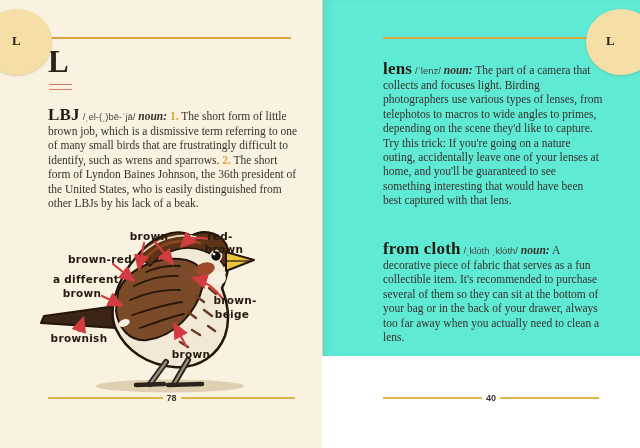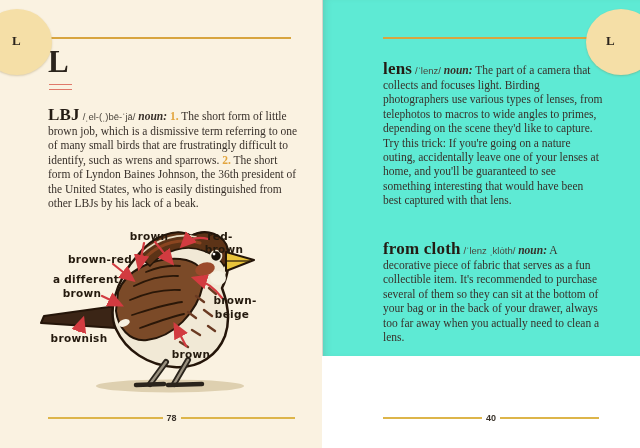--- a/index.html
+++ b/index.html
@@ -27,21 +27,21 @@
   }
   .tab-left{ left:-18px; top:9px; }
   .tab-left .tab-letter{ position:absolute; left:30px; top:24px; }
   .tab-right{ left:586px; top:9px; }
   .tab-right .tab-letter{ position:absolute; left:20px; top:24px; }
   
   .toprule{ position:absolute; height:2px; background:#d8a53f; top:37px; }
   .toprule.l{ left:48px; width:243px; }
   .toprule.r{ left:60px; width:216px; }
   .footer{
-    position:absolute; top:413px; display:flex; align-items:center; gap:4px;
+    position:absolute; top:393px; display:flex; align-items:center; gap:4px;
   }
   .footer.l{ left:48px; width:247px; }
   .footer.r{ left:60px; width:216px; }
   .footer .rule{ flex:1; height:2px; background:#ddb54a; }
   .footer .pagenum{
     font-family:"Liberation Sans", sans-serif; font-weight:bold;
     font-size:9px; color:#3a332b;
   }
   
   .section-letter{
@@ -194,21 +194,21 @@
   <div class="page-right">
 
     <div class="toprule r" style="left:60px;"></div>
 
     <p class="entry entry-lens"><span class="headword">lens</span>
       <span class="pron">/ˈlenz/</span>
       <span class="pos">noun:</span>
       <span>The part of a camera that collects and focuses light. Birding photographers use various types of lenses, from telephotos to macros to wide angles to primes, depending on the scene they'd like to capture. Try this trick: If you're going on a nature outing, accidentally leave one of your lenses at home, and you'll be guaranteed to see something interesting that would have been best captured with that lens.</span></p>
 
     <p class="entry entry-lenscloth"><span class="headword">from cloth</span>
-      <span class="pron">/ˈlenz ˌklȯth/</span>
+      <span class="pron">/ˌklȯth ˌklȯth/</span>
       <span class="pos">noun:</span>
       <span>A decorative piece of fabric that serves as a fun collectible item. It's recommended to purchase several of them so they can sit at the bottom of your bag or in the back of your drawer, always too far away when you actually need to clean a lens.</span></p>
 
     <div class="footer r">
       <div class="rule"></div>
       <div class="pagenum">40</div>
       <div class="rule"></div>
     </div>
   </div>
 

